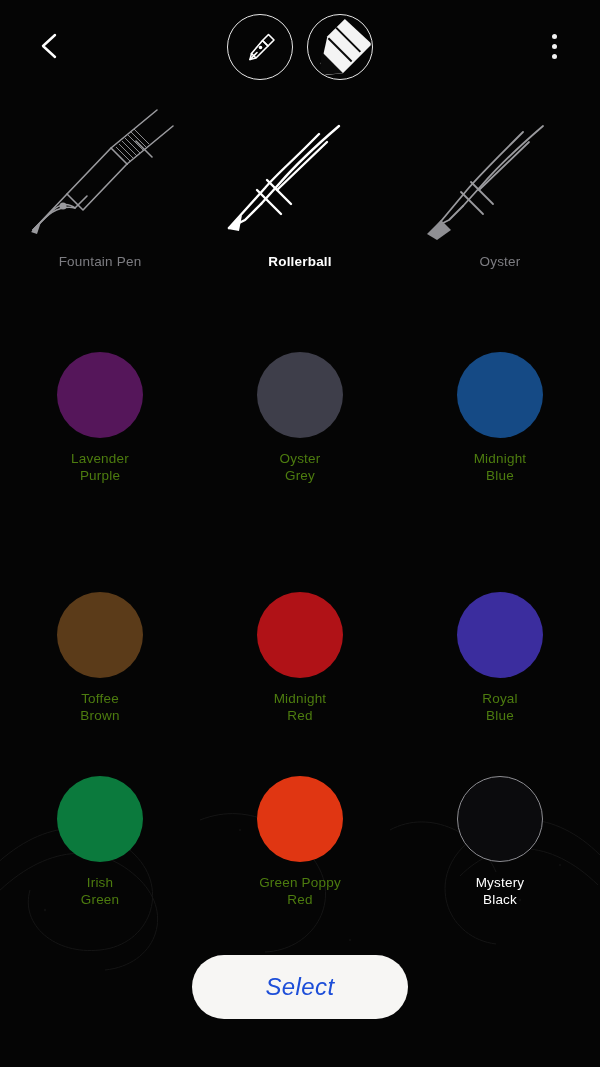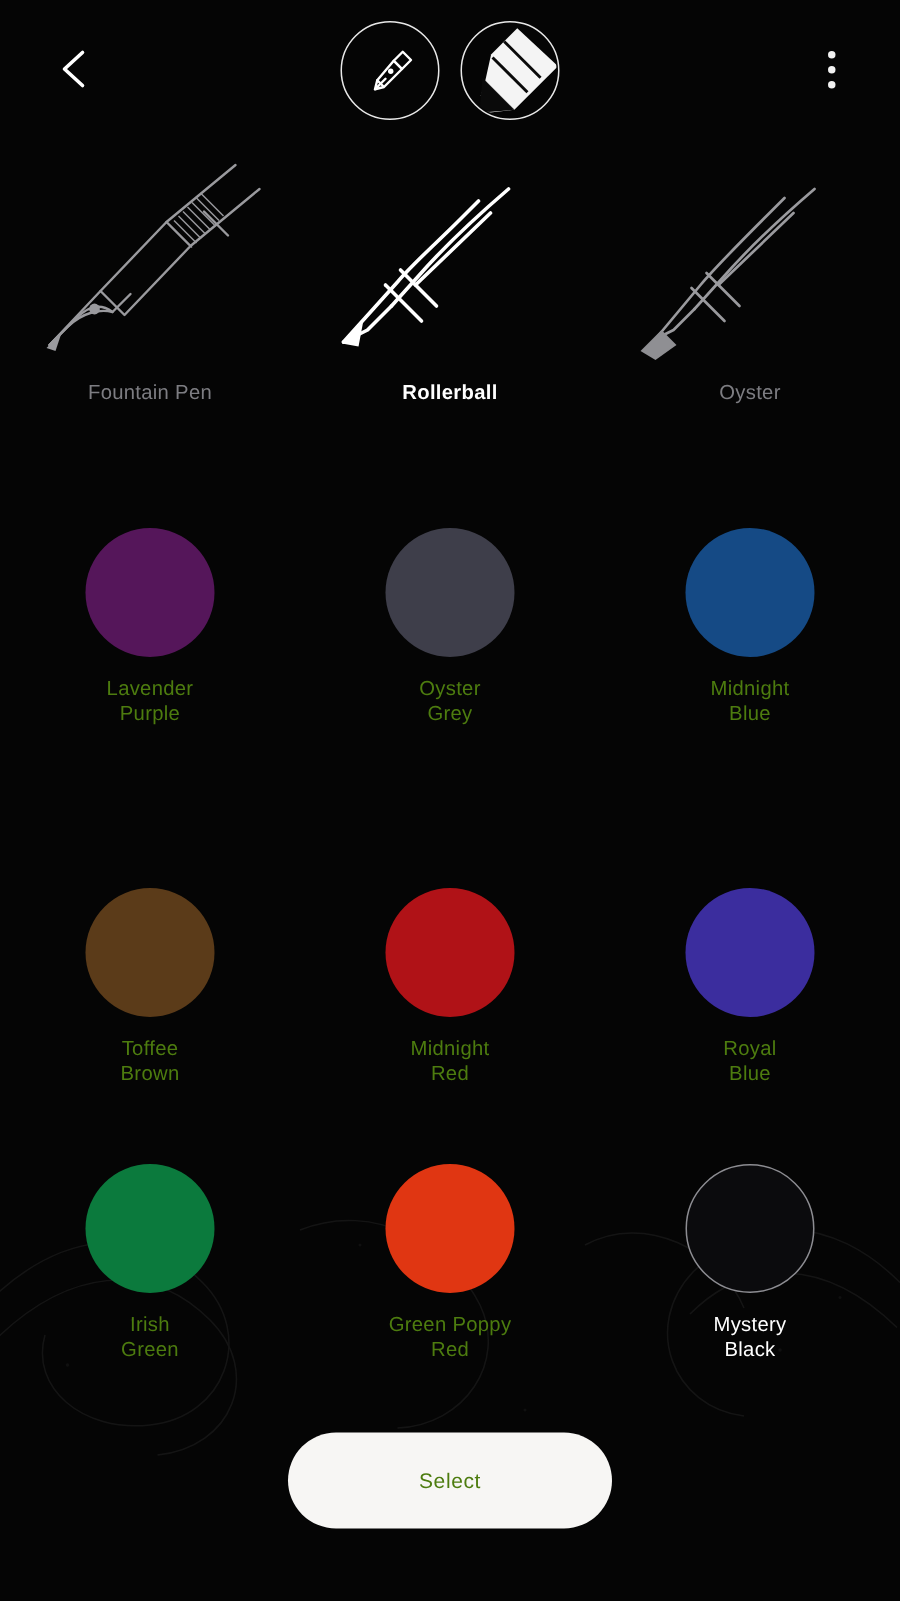--- a/index.html
+++ b/index.html
@@ -175,30 +175,31 @@
   
   .select-btn {
     position: absolute;
     left: 50%;
     transform: translateX(-50%);
     top: 955px;
     width: 216px;
     height: 64px;
     border-radius: 32px;
     background: #f7f6f4;
-    color: #4d7c0f;
+    color: #1d4ed8;
     border: none;
     font-family: "Liberation Sans", "DejaVu Sans", sans-serif;
-    font-size: 14px;
+    font-size: 24px;
     letter-spacing: 0.4px;
     display: flex;
     align-items: center;
     justify-content: center;
     cursor: pointer;
     z-index: 6;
+    font-style: italic;
   }
 </style>
 </head>
 <body style="background: rgb(5, 5, 5);">
 
 <svg class="bg-artifact" width="600" height="260" viewBox="0 0 600 260" style="left:0; top:760px;">
   <g fill="none" stroke="#1a1a1a" stroke-width="1">
     <path d="M-10,110 C40,60 95,55 135,95 C170,130 150,185 100,190 C55,195 20,165 30,130"></path>
     <path d="M-5,135 C45,85 100,80 140,120 C175,155 155,205 105,210"></path>
     <path d="M600,95 C555,50 500,48 462,88 C428,124 448,178 496,184"></path>

